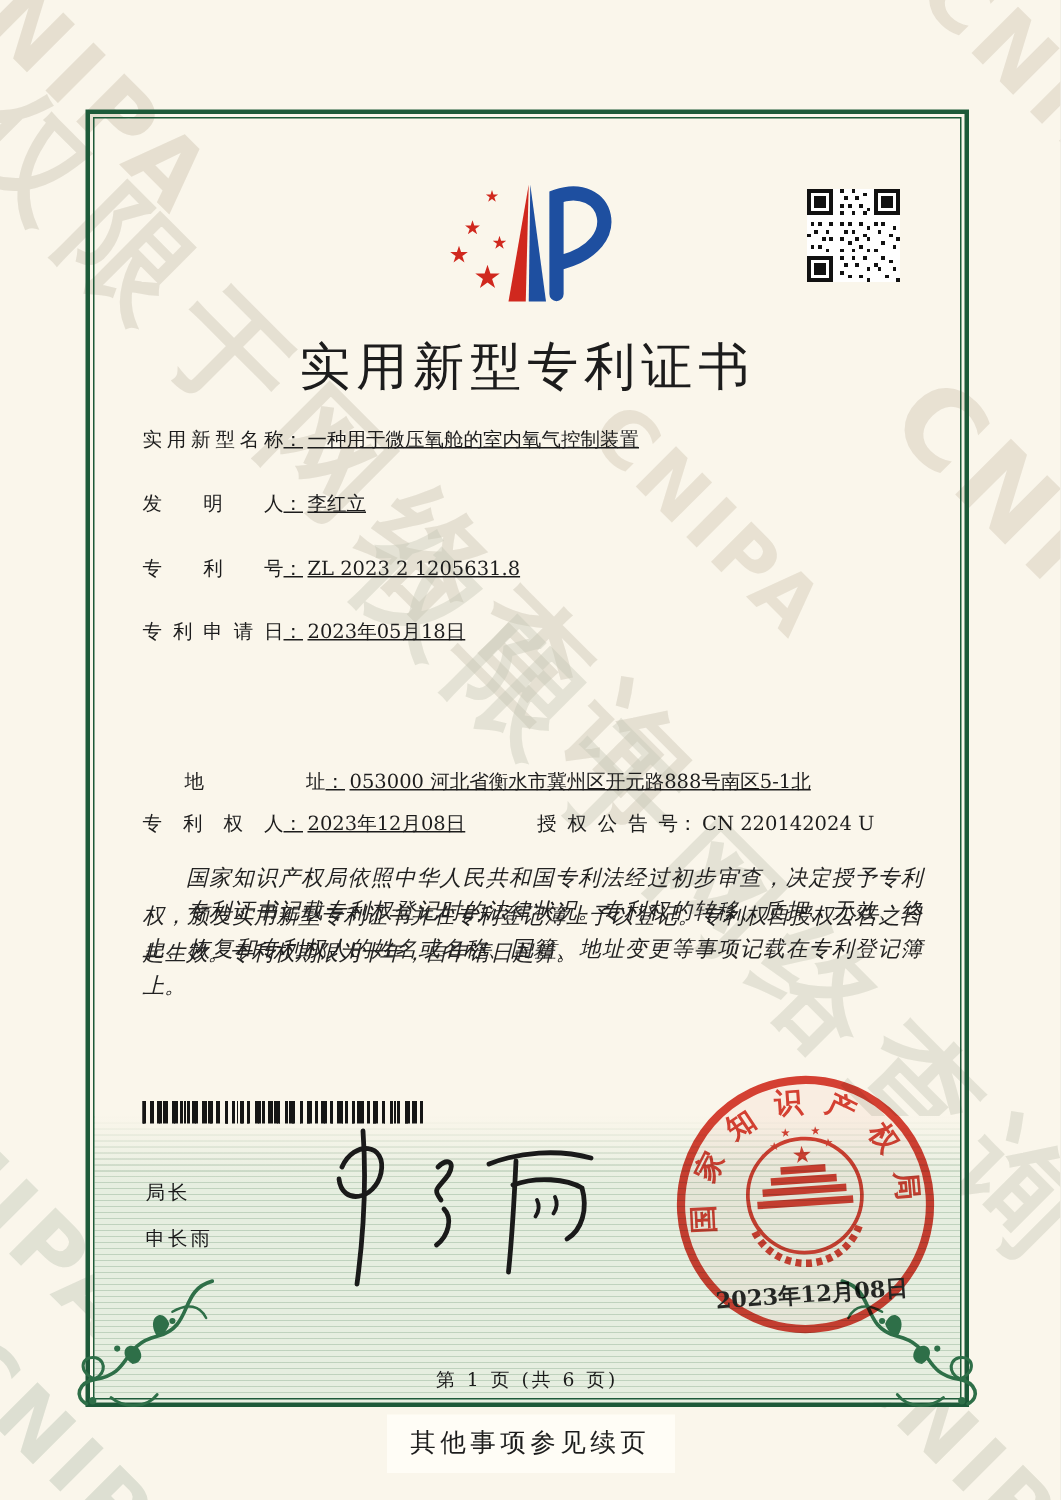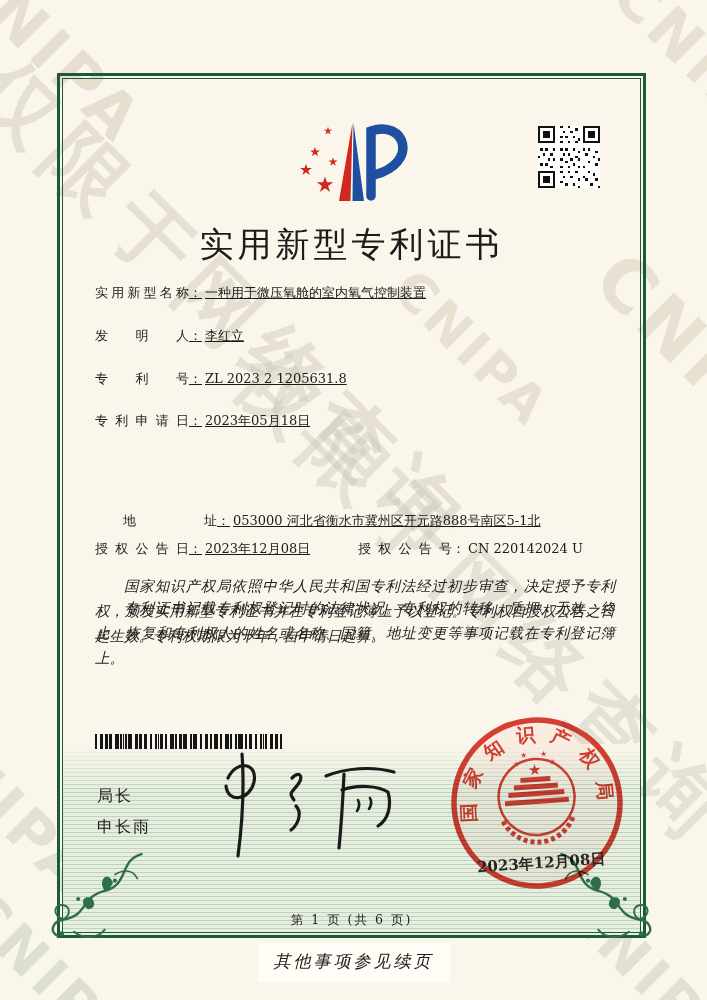--- a/index.html
+++ b/index.html
@@ -74,38 +74,38 @@
 
   
   .barcode {
     left:95px; top:734px; width:187px; height:15px; z-index:2;
     background-image:
       repeating-linear-gradient(90deg,#151515 0 2px,rgba(0,0,0,0) 2px 5px),
       repeating-linear-gradient(90deg,#151515 0 1px,rgba(0,0,0,0) 1px 7px),
       repeating-linear-gradient(90deg,#151515 0 2px,rgba(0,0,0,0) 2px 11px);
   }
   .signer-title, .signer-name {
-    font-family:"DejaVu Sans", sans-serif; font-weight:500; font-size:16px;
+    font-family:"DejaVu Sans", sans-serif; font-weight:500; font-size:13px;
     letter-spacing:2px; z-index:2; color:#1a1a1a;
   }
   .signer-title { left:97px; top:786px; }
   .signer-name  { left:97px; top:817px; }
   .signature    { left:200px; top:748px; z-index:2; }
   .seal {
     left:447px; top:713px; z-index:3;
     transform:rotate(-4deg); mix-blend-mode:multiply; opacity:.95;
   }
   .page-indicator {
     left:60px; top:912px; width:583px; text-align:center;
     font-size:12.5px; letter-spacing:2px; z-index:2;
   }
   .footer-note {
     left:50%; top:943px; transform:translateX(-50%); z-index:2;
     background:#fffdf6; padding:7px 16px 9px; font-size:17px;
-    font-style:italic; letter-spacing:3px; white-space:nowrap;
+    letter-spacing:3px; white-space:nowrap;
   }
 </style>
 </head>
 <body>
 
 <div class="page">
 
   <div>
     <div class="wm wm-c1">CNIPA</div>
     <div class="wm wm-c7">CNIPA</div>
@@ -200,21 +200,21 @@
   <div class="frow frow-3">
     <span class="flabel">专利号</span><span>：</span><span class="fvalue">ZL 2023 2 1205631.8</span>
   </div>
   <div class="frow frow-4">
     <span class="flabel">专利申请日</span><span>：</span><span class="fvalue">2023年05月18日</span>
   </div>
   <div class="frow frow-6">
     <span class="flabel">地址</span><span>：</span><span class="fvalue">053000 河北省衡水市冀州区开元路888号南区5-1北</span>
   </div>
   <div class="frow frow-7">
-    <span class="flabel">授权公告日</span><span>：</span><span class="fvalue">2023年12月08日</span>
+    <span class="flabel">专利权人</span><span>：</span><span class="fvalue">2023年12月08日</span>
     <span class="fpair2">
       <span class="flabel">授权公告号</span><span>：</span><span class="fvalue">CN 220142024 U</span>
     </span>
   </div>
 
   <div class="para para-1">国家知识产权局依照中华人民共和国专利法经过初步审查，决定授予专利权，颁发实用新型专利证书并在专利登记簿上予以登记。专利权自授权公告之日起生效。专利权期限为十年，自申请日起算。</div>
   <div class="para para-2">专利证书记载专利权登记时的法律状况。专利权的转移、质押、无效、终止、恢复和专利权人的姓名或名称、国籍、地址变更等事项记载在专利登记簿上。</div>
 
   <div class="abs barcode"></div>
 

